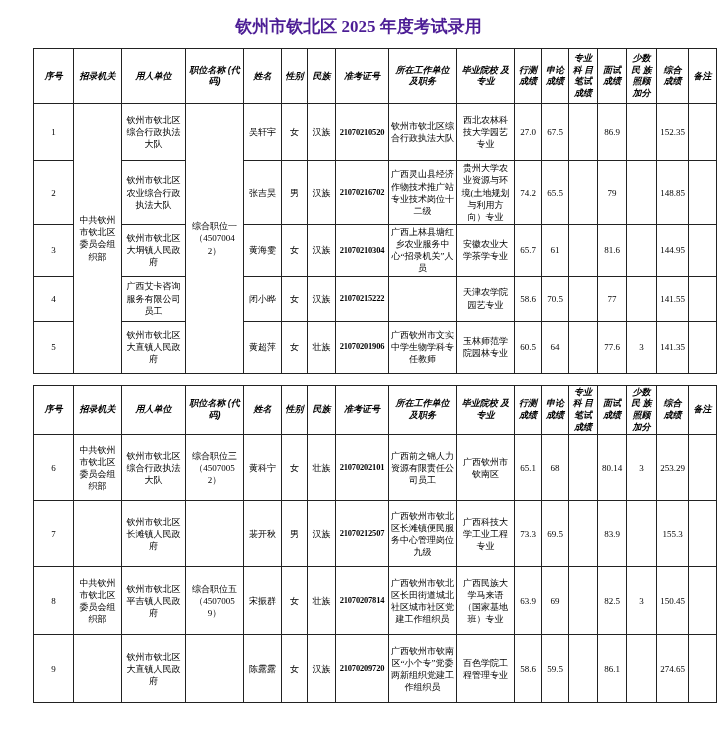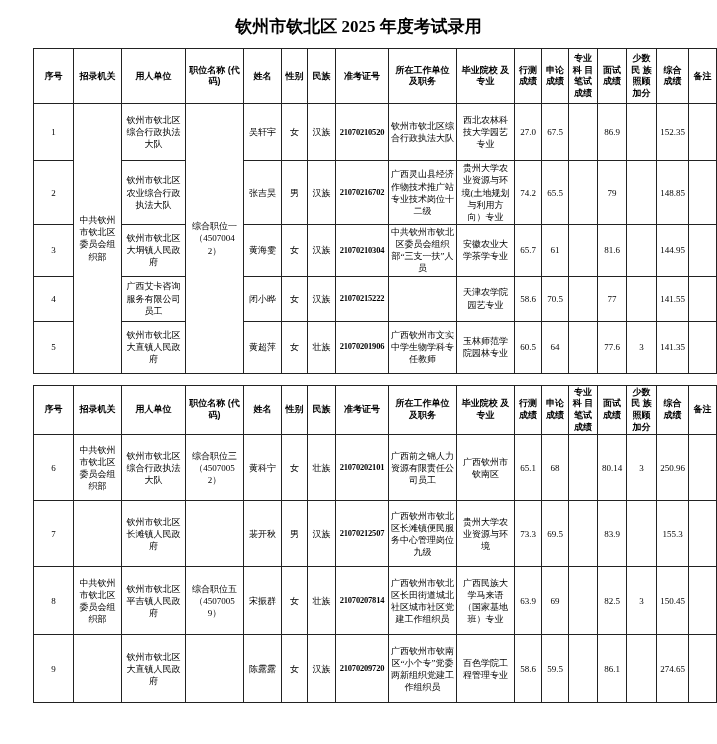--- a/index.html
+++ b/index.html
@@ -11,21 +11,21 @@
     background: #ffffff;
     font-family: "Liberation Serif", serif;
     overflow: hidden;
   }
   .title-block {
     padding-top: 14px;
     text-align: center;
     font-weight: bold;
     font-size: 17px;
     line-height: 1.55;
-    color: #000000;
+    color: #4c1d95;
     font-family: "Liberation Serif", serif;
   }
   table {
     border-collapse: collapse;
     table-layout: fixed;
     width: 652px;
     margin-left: 33px;
     color: #000;
   }
   .tbl1 { margin-top: 8px; }
@@ -38,20 +38,21 @@
     font-size: 9px;
     line-height: 1.35;
     word-break: break-all;
     overflow: hidden;
   }
   th {
     font-family: "Liberation Sans", sans-serif;
     font-weight: bold;
     font-size: 9px;
     line-height: 1.3;
+    font-style: italic;
   }
   td { font-family: "Liberation Serif", serif; }
   .num-bold { font-weight: bold; font-size: 8.5px; letter-spacing: -0.2px; margin-left: 34px; }
   
   .c-seq    { width: 40px; }
   .c-agency { width: 48px; }
   .c-emp    { width: 64px; }
   .c-pos    { width: 58px; }
   .c-name   { width: 38px; }
   .c-sex    { width: 26px; }
@@ -166,21 +167,21 @@
         <td>148.85</td>
         <td></td>
       </tr>
       <tr class="h3">
         <td>3</td>
         <td>钦州市钦北区大垌镇人民政府</td>
         <td>黄海雯</td>
         <td>女</td>
         <td>汉族</td>
         <td class="num-bold">21070210304</td>
-        <td>中共钦州市钦北区委员会组织部“三支一扶”人员</td>
+        <td>广西上林县塘红乡农业服务中心“招录机关”人员</td>
         <td>安徽农业大学茶学专业</td>
         <td>65.7</td>
         <td>61</td>
         <td></td>
         <td>81.6</td>
         <td></td>
         <td>144.95</td>
         <td></td>
       </tr>
       <tr class="h4">
@@ -271,34 +272,34 @@
         <td>女</td>
         <td>壮族</td>
         <td class="num-bold">21070202101</td>
         <td>广西前之锦人力资源有限责任公司员工</td>
         <td>广西钦州市钦南区</td>
         <td>65.1</td>
         <td>68</td>
         <td></td>
         <td>80.14</td>
         <td>3</td>
-        <td>250.96</td>
+        <td>253.29</td>
         <td></td>
       </tr>
       <tr class="h7">
         <td>7</td>
         <td></td>
         <td>钦州市钦北区长滩镇人民政府</td>
         <td></td>
         <td>裴开秋</td>
         <td>男</td>
         <td>汉族</td>
         <td class="num-bold">21070212507</td>
         <td>广西钦州市钦北区长滩镇便民服务中心管理岗位九级</td>
-        <td>贵州大学农业资源与环境</td>
+        <td>广西科技大学工业工程专业</td>
         <td>73.3</td>
         <td>69.5</td>
         <td></td>
         <td>83.9</td>
         <td></td>
         <td>155.3</td>
         <td></td>
       </tr>
       <tr class="h8">
         <td>8</td>

